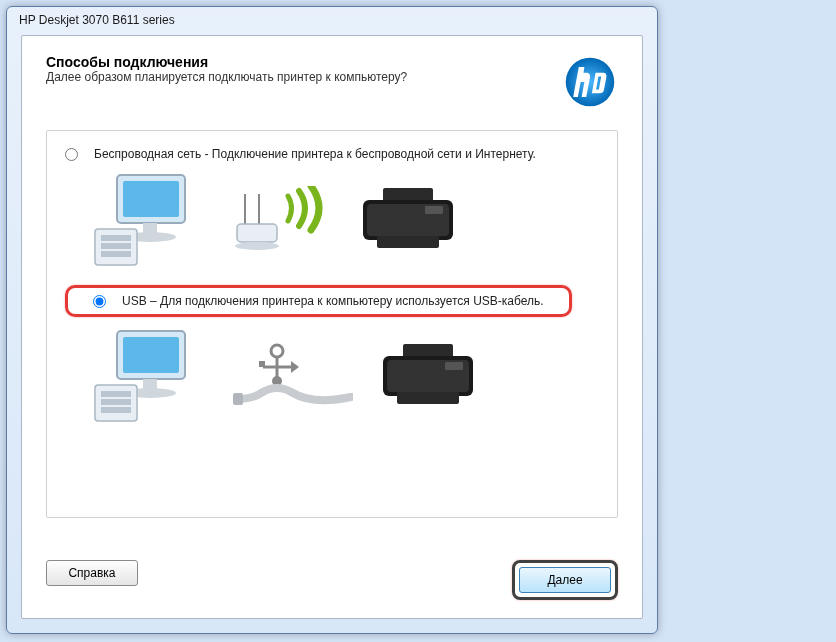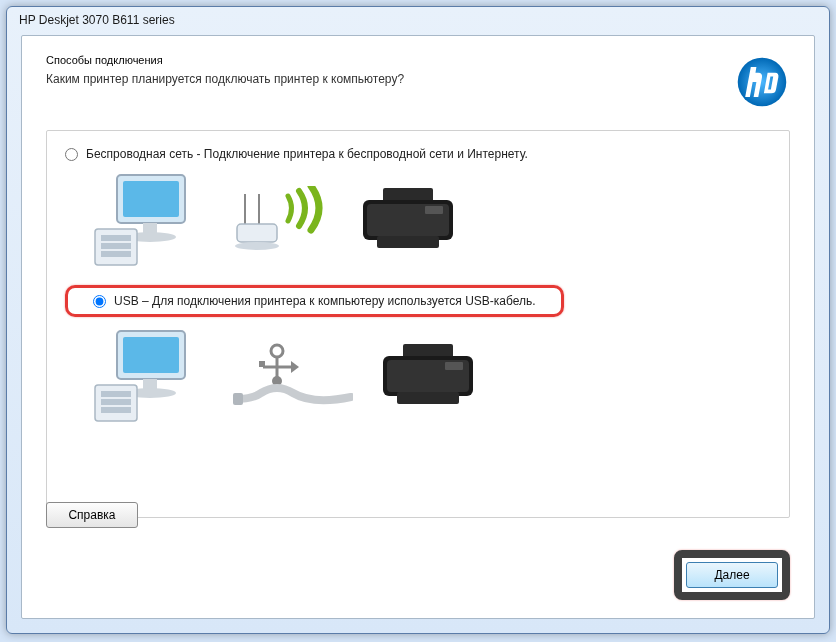--- a/index.html
+++ b/index.html
@@ -5,21 +5,21 @@
     * { box-sizing: border-box; margin: 0; padding: 0; }
     body {
       font-family: 'Segoe UI', Tahoma, sans-serif;
       font-size: 12px;
       background: #d4e4f7;
       width: 836px;
       height: 642px;
       overflow: hidden;
     }
     .window {
-      width: 824px;
+      width: 652px;
       height: 628px;
       margin: 6px;
       background: linear-gradient(to bottom, #e8f1fb 0%, #d8e7f8 100%);
       border: 1px solid #5a7ca8;
       border-radius: 6px;
       box-shadow: 0 0 8px rgba(0,0,0,0.3);
       display: flex;
       flex-direction: column;
     }
     .titlebar {
@@ -37,43 +37,42 @@
       border-radius: 2px;
       position: relative;
       padding: 18px 24px;
     }
     .header-row {
       display: flex;
       justify-content: space-between;
       align-items: flex-start;
     }
     .header-text h2 {
-      font-size: 11px;
-      font-weight: normal;
-      margin-bottom: 6px;
+      font-size: 14px;
+      font-weight: bold;
     }
     .header-text p {
       font-size: 12px;
       color: #333;
     }
     .hp-logo {
       width: 56px;
       height: 56px;
     }
     .options-panel {
       margin-top: 20px;
       border: 1px solid #d0d0d0;
       border-radius: 2px;
       padding: 12px 18px 18px 18px;
       height: 388px;
     }
     .option-row {
       display: flex;
       align-items: center;
-      gap: 4px;
+      gap: 12px;
       margin: 4px 0 8px 0;
     }
     .option-row input[type="radio"] {
       margin-right: 4px;
     }
     .option-row label {
       font-size: 12px;
       color: #222;
       cursor: pointer;
     }
@@ -109,43 +108,42 @@
       border: 1px solid #8a8a8a;
       border-radius: 3px;
       background: linear-gradient(to bottom, #fdfdfd, #e5e5e5);
       cursor: pointer;
     }
     .btn-primary {
       background: linear-gradient(to bottom, #eaf6fd, #b9e3fb);
       border: 1px solid #3c7fb1;
     }
     .next-highlight {
-      border: 8px solid #404040;
+      border: 3px solid #404040;
       border-radius: 8px;
       padding: 4px;
       box-shadow: 0 0 2px rgba(229,57,53,0.5);
-      margin-top: 48px;
     }
     
     .illu-computer { width: 120px; height: 100px; }
     .illu-printer { width: 110px; height: 70px; }
   </style>
 </head>
 <body>
 
 <div class="window">
   <div class="titlebar">
     <span>HP Deskjet 3070 B611 series</span>
   </div>
 
   <div class="content-area">
     <div class="header-row">
       <div class="header-text">
         <h2>Способы подключения</h2>
-        <p>Каким принтер планируется подключать принтер к компьютеру?</p>
+        <p>Далее образом планируется подключать принтер к компьютеру?</p>
       </div>
       <svg class="hp-logo" viewBox="0 0 60 60">
         <defs>
           <radialGradient id="hpg" cx="50%" cy="50%" r="50%">
             <stop offset="0%" stop-color="#4db8ff"></stop>
             <stop offset="100%" stop-color="#0068b5"></stop>
           </radialGradient>
         </defs>
         <circle cx="30" cy="30" r="26" fill="url(#hpg)"></circle>
         <g fill="#fff">

